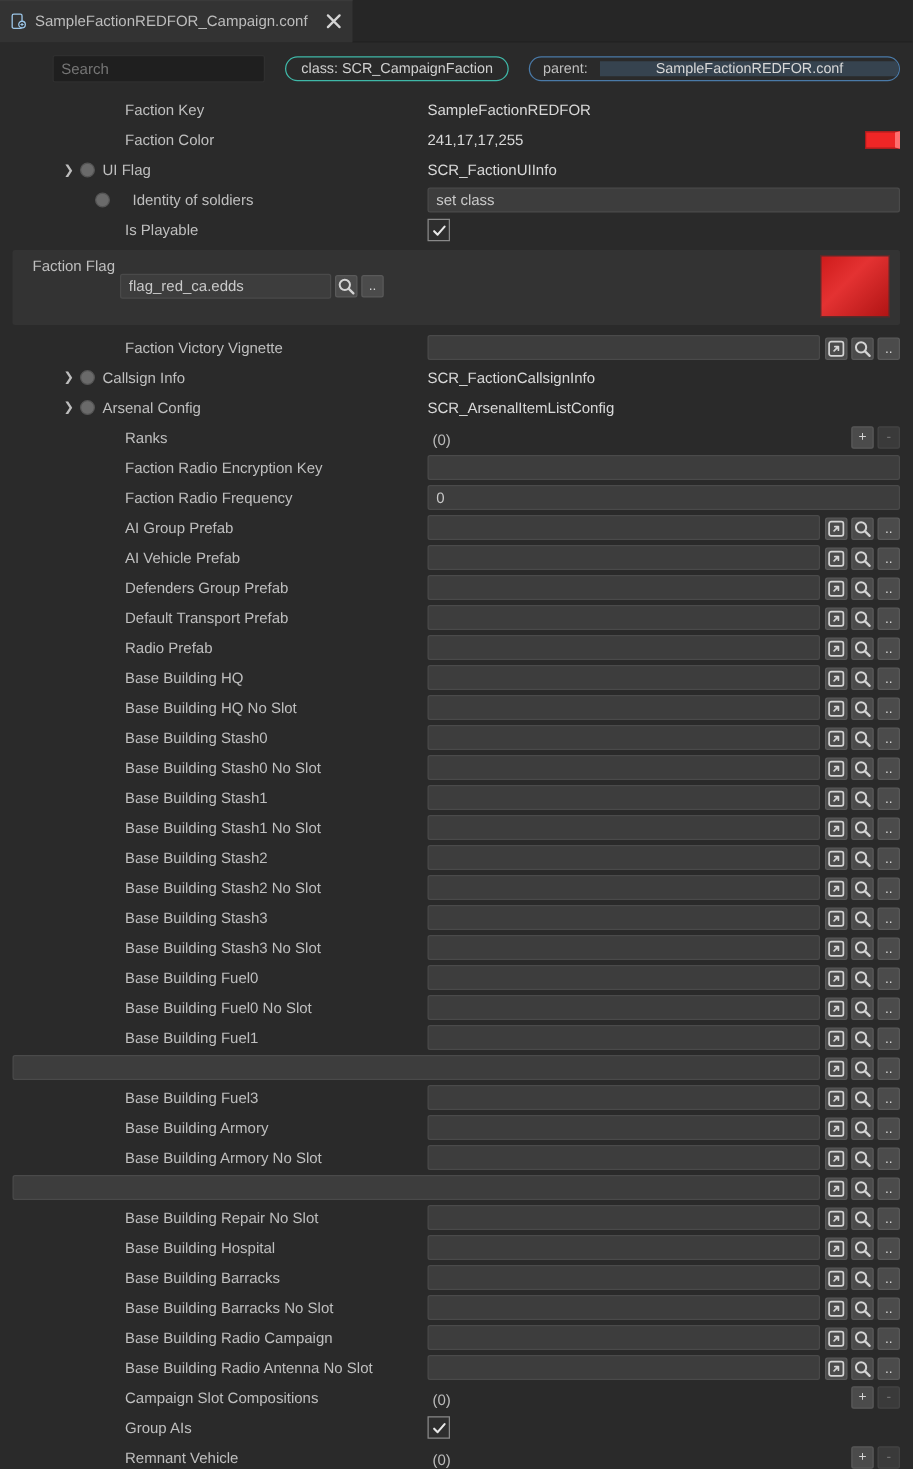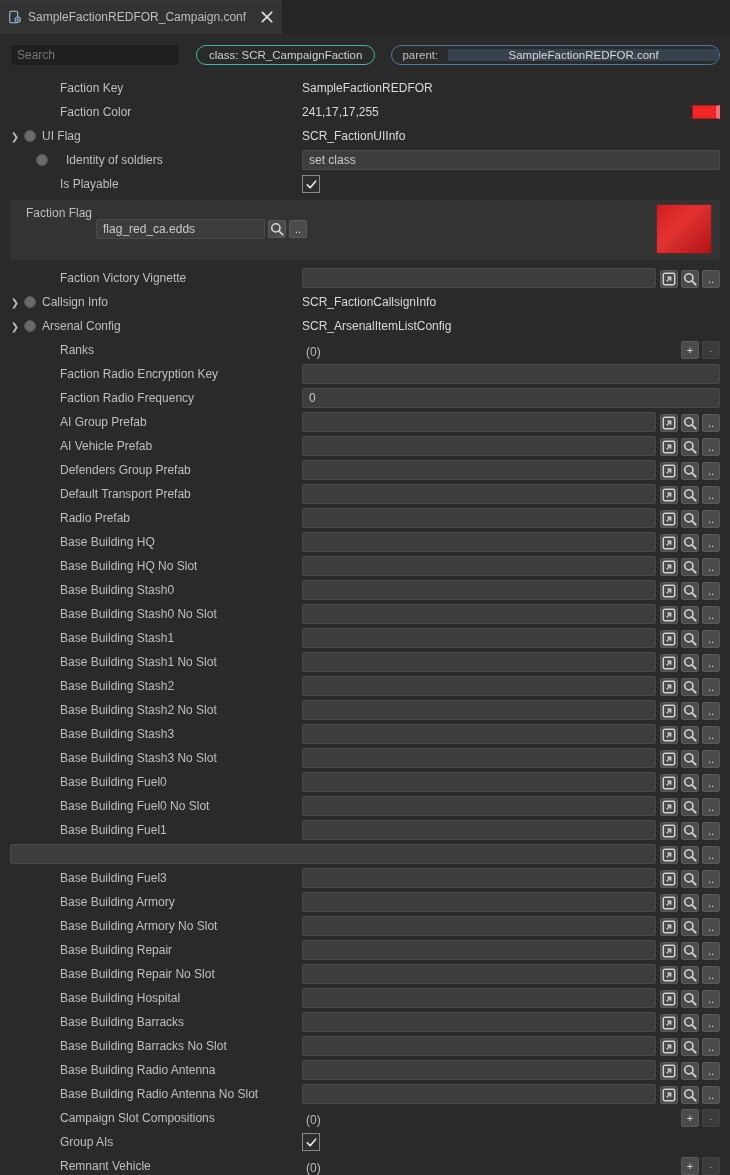--- a/index.html
+++ b/index.html
@@ -6,32 +6,32 @@
 html, body { background: #2a2a2a; color: #bdbdbd; font-size: 12px; width: 730px; }
 body { padding-bottom: 8px; }
 
 
 .tab-bar { height: 34px; background: #262626; display: flex; align-items: center; border-bottom: 1px solid #222; }
 .tab { height: 34px; display: flex; align-items: center; padding: 0 8px 0 8px; background: #333; border-top: 1px solid #3a3a3a; gap: 6px; }
 .tab .icon { width: 14px; height: 14px; }
 .tab .close { width: 14px; height: 14px; display:flex; align-items:center; justify-content:center; color:#ccc; margin-left:8px; }
 
 
-.header-row { display:flex; align-items:center; gap:16px; padding: 10px 10px 10px 10px; }
+.header-row { display:flex; align-items:center; gap:16px; padding: 10px 10px 10px 10px; margin-left: 32px; }
 .search-box { width: 170px; height: 22px; background:#1f1f1f; border:1px solid #2f2f2f; border-radius:2px; color:#888; padding:0 6px; font-size:12px; }
 .pill { display:flex; align-items:center; height:20px; border-radius:10px; font-size:11.5px; }
 .class-pill { border:1px solid #3fb8a8; color:#d0d0d0; padding:0 12px; }
 .parent-pill { display:flex; border:1px solid #4a7aa8; border-radius:10px; overflow:hidden; flex:1; }
 .parent-pill .k { padding:0 10px; color:#bfbfbf; }
 .parent-pill .v { flex:1; text-align:center; padding:0 10px; background:#36434f; color:#d7d7d7; }
 
 
 .props { padding: 0 10px 0 10px; }
 .row { display:flex; align-items:center; min-height:24px; }
-.row .label-col { width: 292px; display:flex; align-items:center; gap:4px; }
+.row .label-col { width: 292px; display:flex; align-items:center; gap:4px;margin-left:40px; }
 .row .label-col .chev { width:10px; display:flex; justify-content:center; color:#bdbdbd; font-size:10px; }
 .row .label-col .chev.hidden { visibility:hidden; }
 .row .label-col .dot { width:12px; height:12px; border-radius:50%; background:#6a6a6a; border:1px solid #555; flex:0 0 12px; }
 .row .label-col .dot.hidden { visibility:hidden; }
 .row .label-col .lbl { color:#bfbfbf; padding-left:2px; white-space:nowrap; }
 .row .label-col.indent1 .lbl, .row .label-col.indent1 .dot { margin-left:12px; }
 .row .val-col { flex:1; display:flex; align-items:flex-end; gap:4px; }
 
 .val-text { color:#d9d9d9; }
 .color-swatch { width:28px; height:14px; background:#f02626; margin-left:auto; border:1px solid #aa1c1c; border-right:4px solid #ff6e6e; }
@@ -783,25 +783,20 @@
             <svg viewBox="0 0 14 14">
               <circle cx="6" cy="6" r="3.6" fill="none" stroke="#d4d4d4" stroke-width="1.4"></circle>
               <path d="M9 9 L12 12" stroke="#d4d4d4" stroke-width="1.6" stroke-linecap="round"></path>
             </svg>
           </div>
     <div class="small-btn ">..</div>
   </div>
       </div>
     </div>
     <div class="row">
-      <div class="label-col" style="padding-left:18px">
-        <span class="chev hidden">❯</span>
-        <span class="dot hidden"></span>
-        <span class="lbl">Base Building Repair</span>
-      </div>
       <div class="val-col">
         <input type="text" class="input-slim with-btns" value="" style="">
         <div class="btn-row">
     <div class="small-btn ">
             <svg viewBox="0 0 14 14">
               <rect x="2" y="2" width="10" height="10" rx="1.5" fill="none" stroke="#d4d4d4" stroke-width="1.2"></rect>
               <path d="M5.5 8.5 L8.5 5.5 M8.5 5.5 H6 M8.5 5.5 V8" stroke="#d4d4d4" stroke-width="1.2" fill="none" stroke-linecap="round"></path>
             </svg>
           </div>
     <div class="small-btn ">
@@ -911,21 +906,21 @@
             </svg>
           </div>
     <div class="small-btn ">..</div>
   </div>
       </div>
     </div>
     <div class="row">
       <div class="label-col" style="padding-left:18px">
         <span class="chev hidden">❯</span>
         <span class="dot hidden"></span>
-        <span class="lbl">Base Building Radio Antenna</span>
+        <span class="lbl">Base Building Radio Campaign</span>
       </div>
       <div class="val-col">
         <input type="text" class="input-slim with-btns" value="" style="">
         <div class="btn-row">
     <div class="small-btn ">
             <svg viewBox="0 0 14 14">
               <rect x="2" y="2" width="10" height="10" rx="1.5" fill="none" stroke="#d4d4d4" stroke-width="1.2"></rect>
               <path d="M5.5 8.5 L8.5 5.5 M8.5 5.5 H6 M8.5 5.5 V8" stroke="#d4d4d4" stroke-width="1.2" fill="none" stroke-linecap="round"></path>
             </svg>
           </div>

